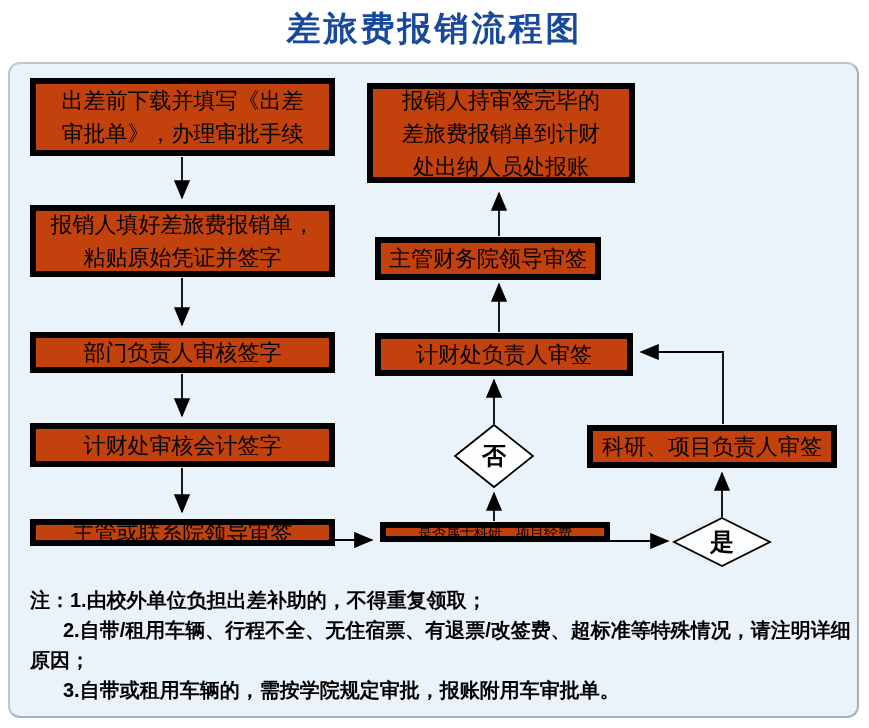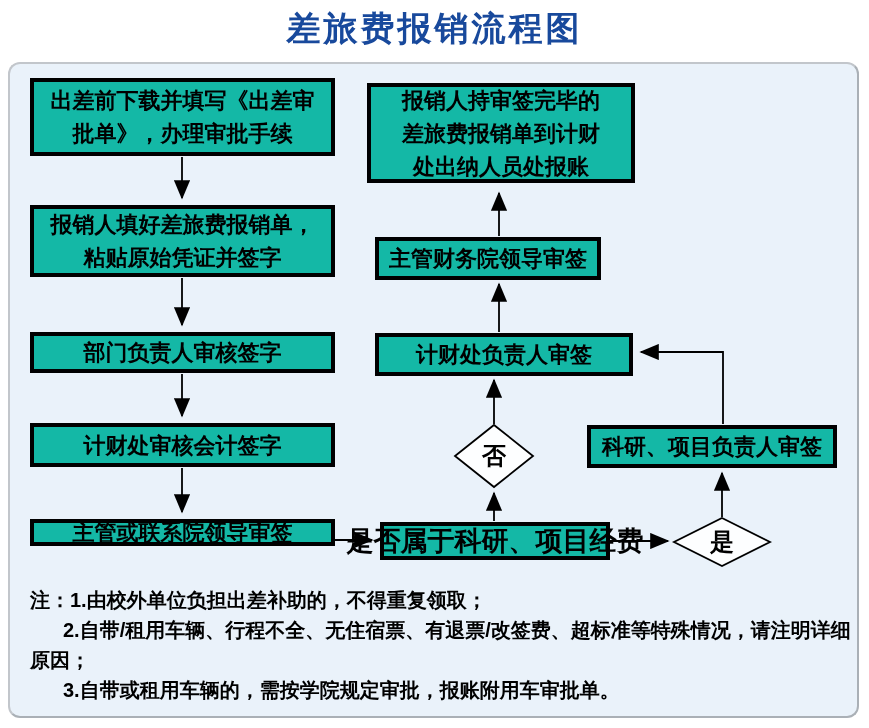--- a/index.html
+++ b/index.html
@@ -17,36 +17,36 @@
   }
   .panel{
     position:absolute;left:8px;top:62px;width:847px;height:652px;
     background:#eaf2fa;
     border:2px solid #c2c6cb;
     border-right-color:#aab0b6;border-bottom-color:#aab0b6;
     border-radius:12px;
   }
   .node{
     position:absolute;
-    background:#14b8a6;
-    border:4px solid #000000;
+    background:#c2410c;
+    border:6px solid #000000;
     display:flex;align-items:center;justify-content:center;
     text-align:center;
-    font-size:22px;font-weight:bold;line-height:1.5;
+    font-size:22px;font-weight:normal;line-height:1.5;
     box-sizing:border-box;
   }
   .n-download{left:30px;top:78px;width:305px;height:78px;padding:0 16px;}
   .n-fill{left:30px;top:205px;width:305px;height:72px;padding:3px 14px;}
   .n-dept{left:30px;top:332px;width:305px;height:41px;}
   .n-acct{left:30px;top:423px;width:305px;height:44px;}
   .n-superv{left:30px;top:519px;width:305px;height:27px;}
   .n-cashier{left:367px;top:83px;width:268px;height:100px;padding:0 22px;}
   .n-dean{left:375px;top:237px;width:226px;height:43px;}
   .n-finhead{left:375px;top:333px;width:258px;height:43px;}
-  .n-isfund{left:380px;top:522px;width:230px;height:38px;font-size:27px;white-space:nowrap;}
+  .n-isfund{left:380px;top:522px;width:230px;height:20px;font-size:14px;white-space:nowrap;}
   .n-research{left:587px;top:425px;width:250px;height:43px;}
   .arrows{position:absolute;left:0;top:0;width:869px;height:728px;pointer-events:none;}
   .diamond-label{
     position:absolute;
     font-size:24px;font-weight:bold;
     transform:translate(-50%,-50%);
   }
   .dl-no{left:494px;top:456px;}
   .dl-yes{left:722px;top:542px;}
   .notes{

